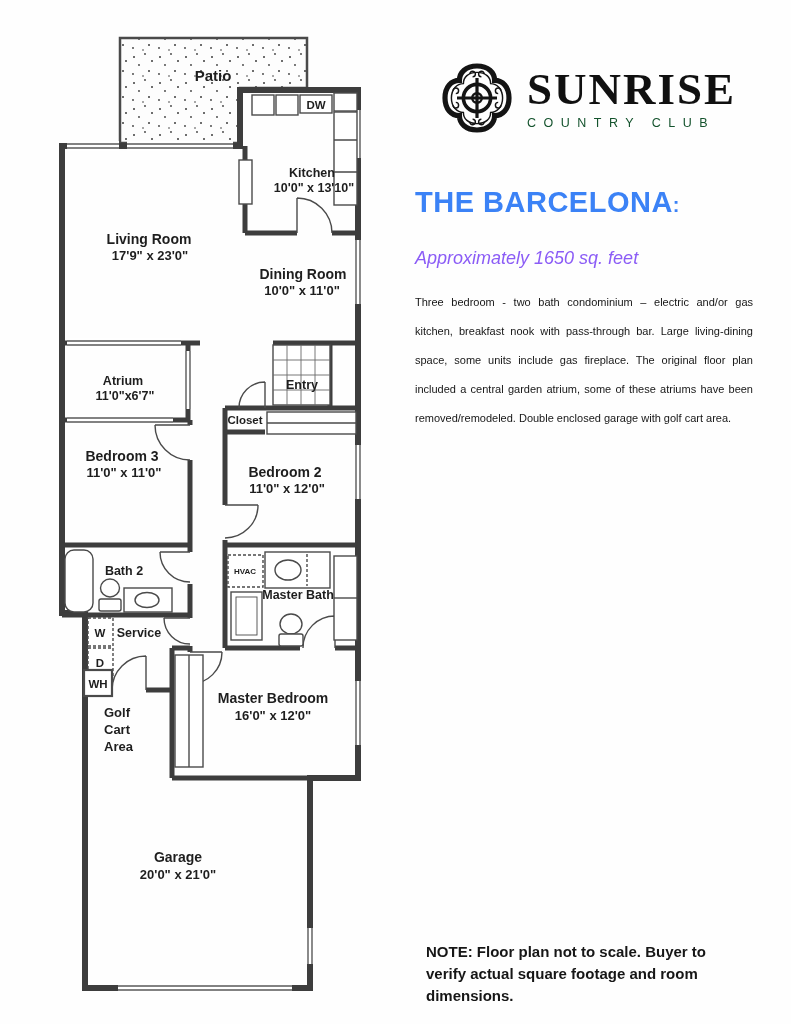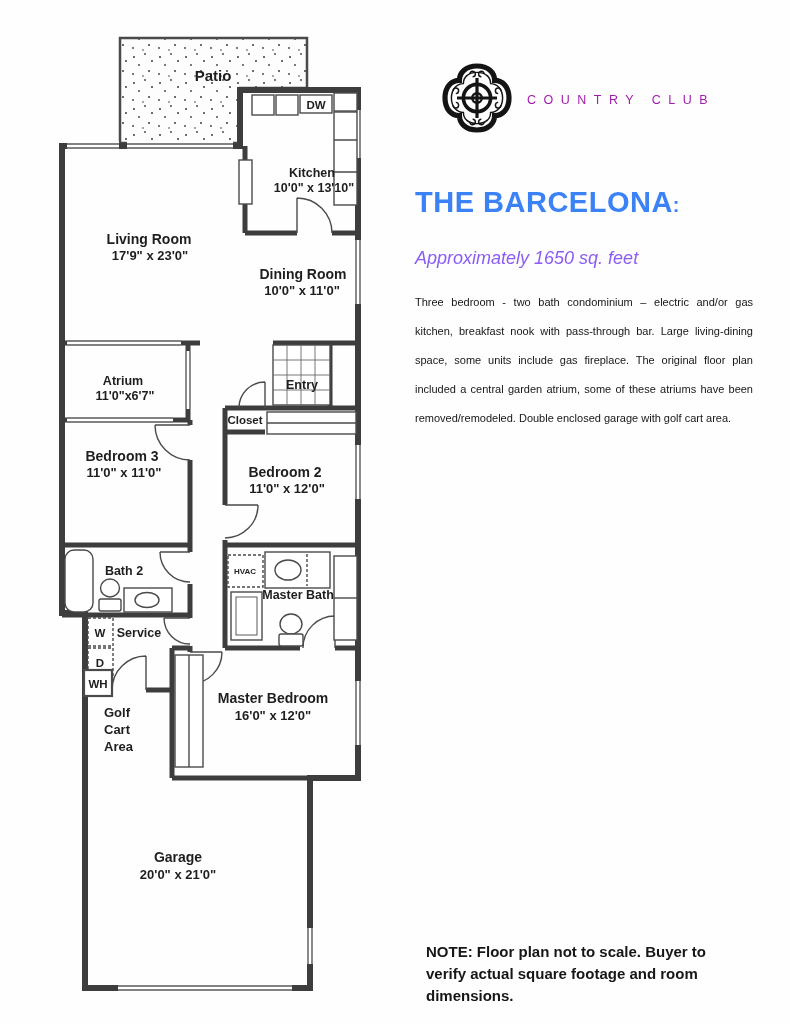--- a/index.html
+++ b/index.html
@@ -11,21 +11,21 @@
   .t-big{font-size:15px;text-anchor:middle;}
   .t-dim{font-size:13px;text-anchor:middle;}
   .t-sm{font-size:12.5px;text-anchor:middle;}
   .t-xs{font-size:11.5px;text-anchor:middle;}
   .t-tiny{font-size:8px;text-anchor:middle;}
   .t-left{font-size:13px;text-anchor:start;}
   .logo{position:absolute;left:437px;top:58px;display:flex;align-items:center;gap:10px;}
   .logo-emblem{width:80px;height:80px;}
   .logo-name{font-family:"Liberation Serif","DejaVu Serif",serif;font-size:45px;font-weight:700;
              letter-spacing:2px;line-height:1;color:#101010;}
-  .logo-sub{font-size:12.5px;letter-spacing:7.5px;color:#a21caf;margin-top:4px;font-weight:500;}
+  .logo-sub{font-size:12.5px;letter-spacing:7.5px;color:#14532d;margin-top:4px;font-weight:500;}
   .title-row{position:absolute;left:415px;top:186px;font-weight:bold;font-size:29px;color:#3b82f6;
              letter-spacing:0.5px;}
   .title-colon{font-size:20px;}
   .subtitle{position:absolute;left:415px;top:248px;font-style:italic;font-size:18px;color:#8b5cf6;}
   .desc{position:absolute;left:415px;top:288px;width:338px;font-size:11px;line-height:29px;
         text-align:justify;color:#161616;}
   .note{position:absolute;left:426px;top:933px;width:322px;font-size:15px;line-height:22px;
         font-weight:600;color:#161616;margin-top:8px;}
 </style>
 </head>
@@ -184,20 +184,21 @@
     <g fill="none" stroke="#141414">
       <path stroke-width="6.5" d="M0,-40 C14,-40 22,-32 22,-22 C32,-22 40,-14 40,0 C40,14 32,22 22,22 C22,32 14,40 0,40 C-14,40 -22,32 -22,22 C-32,22 -40,14 -40,0 C-40,-14 -32,-22 -22,-22 C-22,-32 -14,-40 0,-40 Z"></path>
       <path stroke-width="1.8" d="M0,-32 C11,-32 17,-26 17,-18 C25,-18 32,-11 32,0 C32,11 25,18 17,18 C17,26 11,32 0,32 C-11,32 -17,26 -17,18 C-25,18 -32,11 -32,0 C-32,-11 -25,-18 -17,-18 C-17,-26 -11,-32 0,-32 Z"></path>
       <circle r="17" stroke-width="4.5"></circle>
       <path stroke-width="4" d="M0,-25 V25 M-25,0 H25"></path>
       <circle r="6" stroke-width="3"></circle>
       <path stroke-width="1.8" d="M-9,-30 a3.5,3.5 0 1 1 3.5,3.5 M9,-30 a3.5,3.5 0 1 0 -3.5,3.5 M-30,-9 a3.5,3.5 0 1 1 3.5,3.5 M-30,9 a3.5,3.5 0 1 0 3.5,-3.5 M30,-9 a3.5,3.5 0 1 0 -3.5,3.5 M30,9 a3.5,3.5 0 1 1 -3.5,-3.5 M-9,30 a3.5,3.5 0 1 0 3.5,-3.5 M9,30 a3.5,3.5 0 1 1 -3.5,-3.5"></path>
     </g>
   </svg>
   <div>
+    <div class="logo-name">SUNRISE</div>
     <div class="logo-sub">COUNTRY CLUB</div>
   </div>
 </div>
 
 <div class="title-row"><span>THE BARCELONA</span><span class="title-colon">:</span></div>
 
 <div class="subtitle">Approximately 1650 sq. feet</div>
 
 <div class="desc">Three bedroom - two bath condominium – electric and/or gas kitchen, breakfast nook with pass-through bar. Large living-dining space, some units include gas fireplace. The original floor plan included a central garden atrium, some of these atriums have been removed/remodeled. Double enclosed garage with golf cart area.</div>
 

